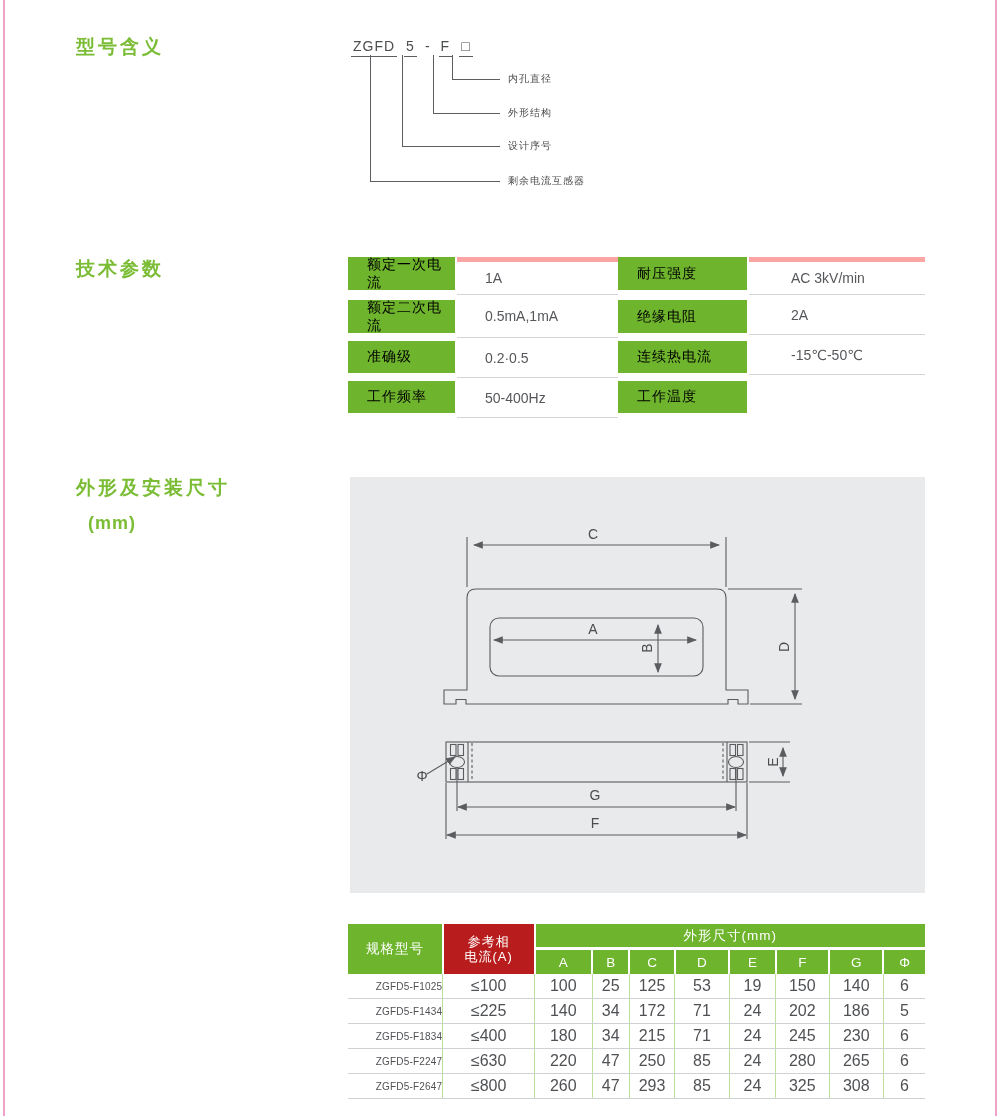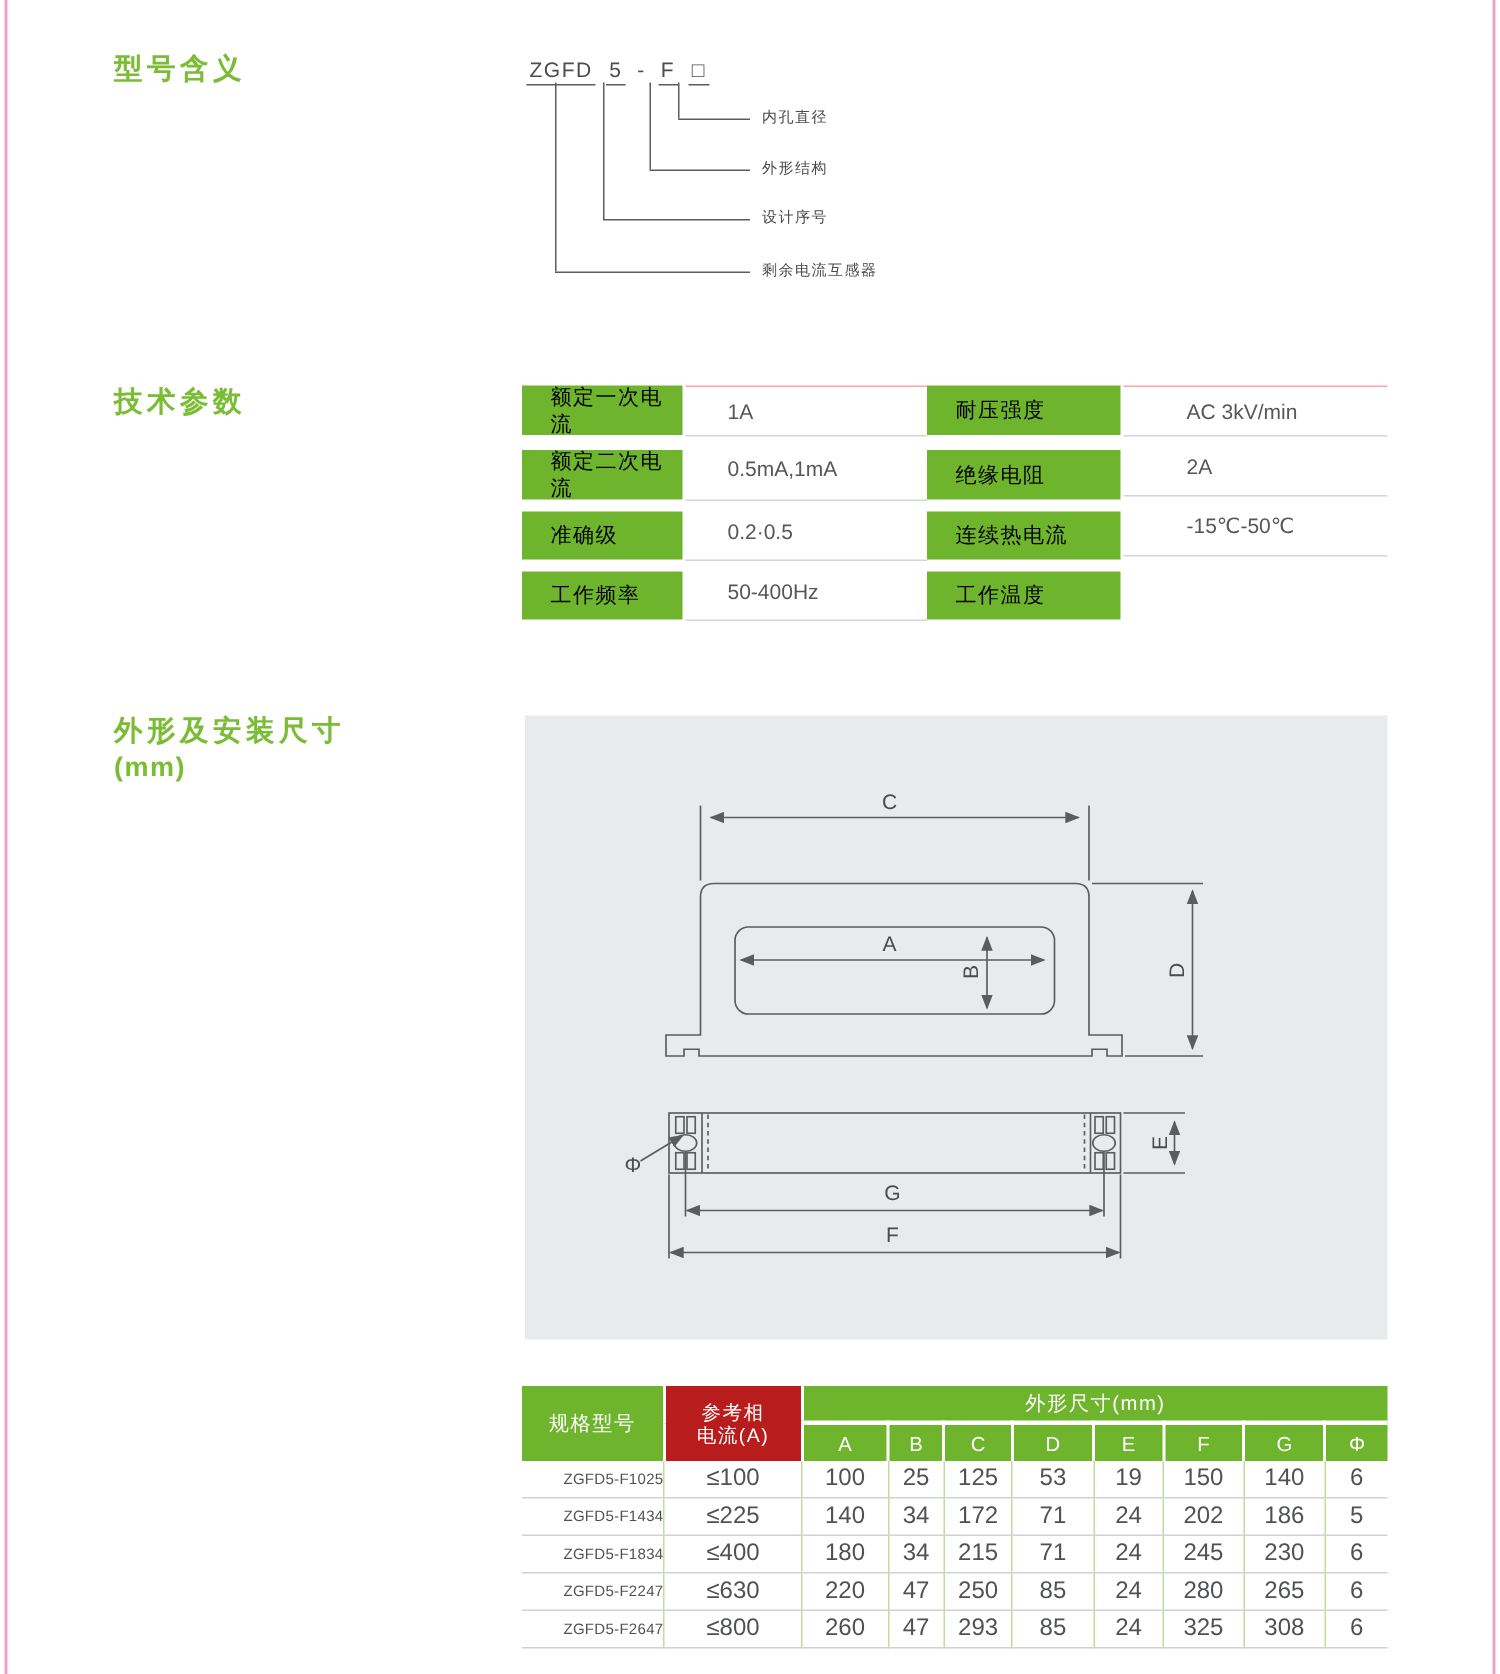--- a/index.html
+++ b/index.html
@@ -5,40 +5,40 @@
   html,body{margin:0;padding:0;background:#fff;}
   body{width:1000px;height:1116px;font-family:"Liberation Sans","DejaVu Sans",sans-serif;
        -webkit-font-smoothing:antialiased;}
   .page{position:relative;width:1000px;height:1116px;background:#fff;overflow:hidden;}
   .edge-line{position:absolute;top:0;bottom:0;width:2px;}
   .edge-left{left:3px;}
   .edge-right{left:995px;}
 
   .sec-title{position:absolute;left:76px;margin:0;font-size:19px;font-weight:bold;
              letter-spacing:3px;line-height:22px;}
-  .sec-sub{position:absolute;left:76px;margin:0;font-size:18px;font-weight:bold;
+  .sec-sub{position:absolute;left:76px;margin:12px;font-size:18px;font-weight:bold;
            letter-spacing:1px;line-height:20px;}
 
   
   .model-code{position:absolute;left:351px;top:38px;font-size:14px;color:#4b4d4f;
               letter-spacing:1px;white-space:nowrap;}
   .model-code .part{display:inline-block;text-align:center;border-bottom:1px solid #5b5d60;
                     padding:0 2px 2px 2px;}
   .model-code .dash{display:inline-block;padding:0 1px 2px 1px;}
   .model-code .gap{display:inline-block;width:7px;}
   .dline{position:absolute;background:#5b5d60;}
   .dlabel{position:absolute;left:508px;font-size:10px;color:#4a4a4a;letter-spacing:1px;
           line-height:14px;white-space:nowrap;}
 
   
   .tech{position:absolute;left:348px;top:257px;width:577px;height:156px;}
   .t-label{position:absolute;color:#000000;font-size:14px;letter-spacing:1px;
            display:flex;align-items:center;padding-left:19px;box-sizing:border-box;}
   .vcol{position:absolute;top:0;height:156px;box-sizing:border-box;
-        border-top:1px solid #fca5a5;background:#fff;}
+        border-top:5px solid #fca5a5;background:#fff;}
   .vcell{box-sizing:border-box;border-bottom:1px solid #d3d5d7;display:flex;
          align-items:center;font-size:14px;color:#55575a;}
   .vcol-1{left:109px;width:161px;}
   .vcol-2{left:401px;width:176px;}
   .vcol-1 .vcell{padding-left:28px;}
   .vcol-2 .vcell{padding-left:42px;}
 
   
   .panel{position:absolute;left:350px;top:477px;width:575px;height:416px;background:#e9eaec;}
   .panel svg{display:block;}

